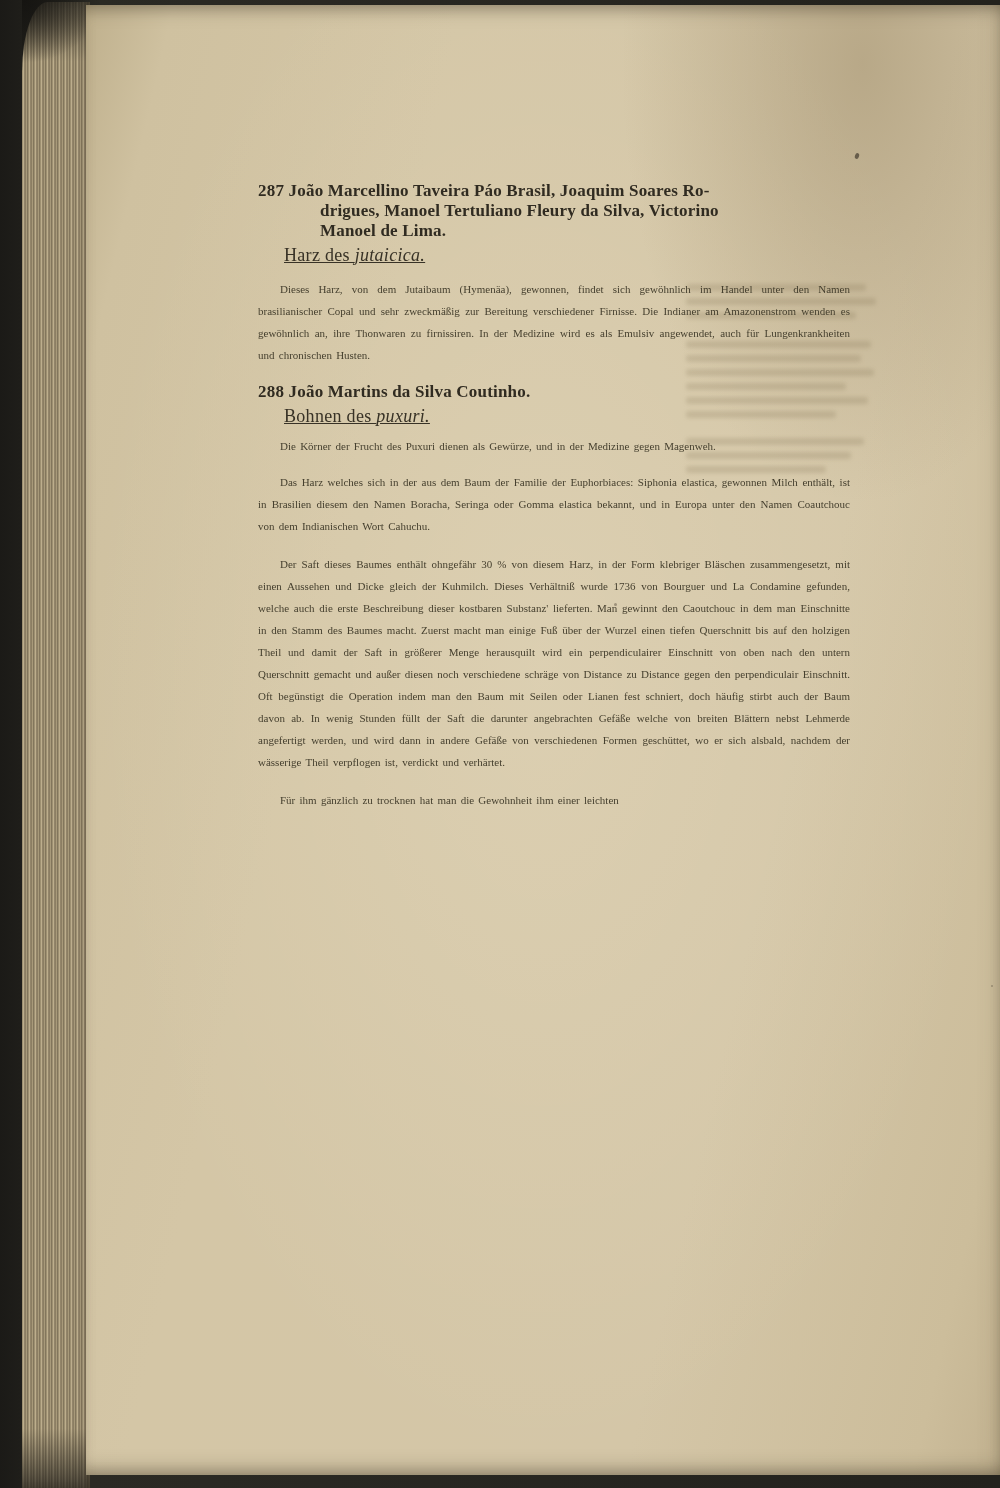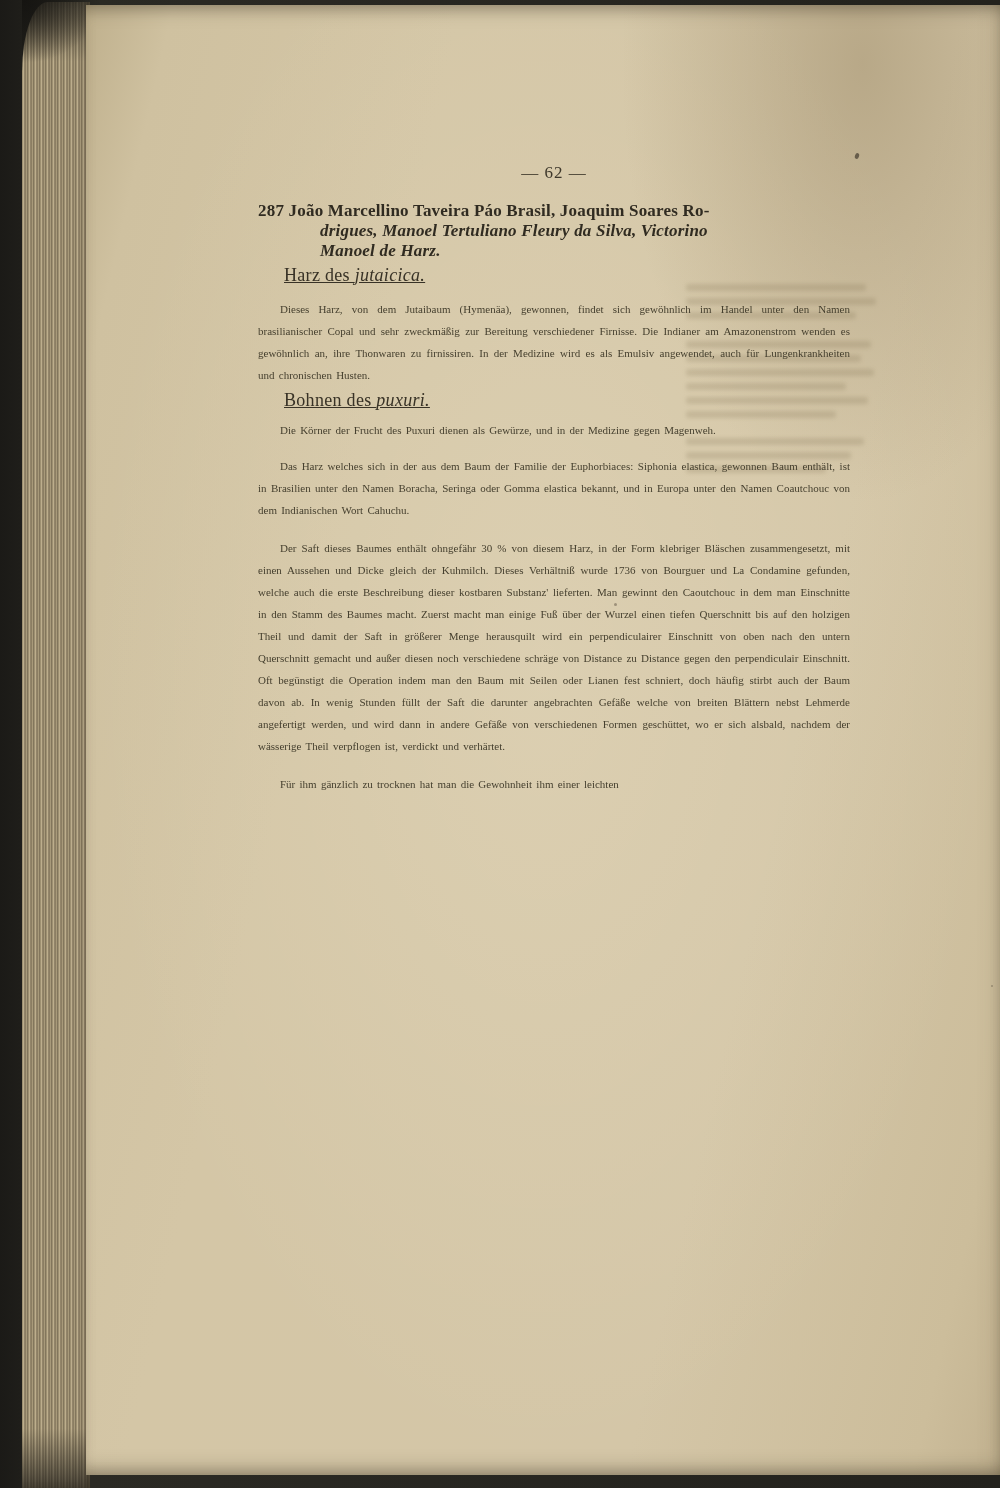--- a/index.html
+++ b/index.html
@@ -80,21 +80,21 @@
     color:#3e382b;
   }
 
   .entry-title {
     font-weight:bold;
     font-size:17px;
     line-height:20px;
     color:#302b21;
     letter-spacing:0.2px;
   }
-  .entry-title .cont { padding-left:62px; display:block;font-style:italic; }
+  .entry-title .cont { padding-left:62px; display:block; }
 
   .entry-subtitle {
     font-size:18px;
     padding-left:26px;
     color:#383226;
     letter-spacing:0.3px;
   }
   .entry-subtitle .it { font-style:italic; }
 
   .roman-title {
@@ -142,35 +142,35 @@
     <div class="bl" style="width:165px;"></div>
     <div class="bl" style="width:140px;"></div>
   </div>
 
   <div class="speck s1"></div>
   <div class="speck s2"></div>
   <div class="speck s3"></div>
 
   <div class="content">
 
-    <div class="page-number">— 62 —</div>
 
     <div class="entry-title mt18">
       <span>287 João Marcellino Taveira Páo Brasil, Joaquim Soares Ro-</span>
       <span class="cont">drigues, Manoel Tertuliano Fleury da Silva, Victorino</span>
-      <span class="cont">Manoel de Harz.</span>
+      <span class="cont">Manoel de Lima.</span>
     </div>
     <div class="entry-subtitle mt4">
       <span>Harz des </span><span class="it">jutaicica.</span>
     </div>
     <div class="body-para mt12">Dieses Harz, von dem Jutaibaum (Hymenäa), gewonnen, findet sich gewöhnlich im Handel unter den Namen brasilianischer Copal und sehr zweckmäßig zur Bereitung verschiedener Firnisse. Die Indianer am Amazonenstrom wenden es gewöhnlich an, ihre Thonwaren zu firnissiren. In der Medizine wird es als Emulsiv angewendet, auch für Lungenkrankheiten und chronischen Husten.</div>
 
+    <div class="entry-title mt16">288 João Martins da Silva Coutinho.</div>
     <div class="entry-subtitle mt4">
       <span>Bohnen des </span><span class="it">puxuri.</span>
     </div>
     <div class="body-para mt8">Die Körner der Frucht des Puxuri dienen als Gewürze, und in der Medizine gegen Magenweh.</div>
 
-    <div class="body-para mt14">Das Harz welches sich in der aus dem Baum der Familie der Euphorbiaces: Siphonia elastica, gewonnen Baum enthält, ist in Brasilien unter den Namen Boracha, Seringa oder Gomma elastica bekannt, und in Europa unter den Namen Coautchouc von dem Indianischen Wort Cahuchu.</div>
+    <div class="body-para mt14">Das Harz welches sich in der aus dem Baum der Familie der Euphorbiaces: Siphonia elastica, gewonnen Milch enthält, ist in Brasilien diesem den Namen Boracha, Seringa oder Gomma elastica bekannt, und in Europa unter den Namen Coautchouc von dem Indianischen Wort Cahuchu.</div>
     <div class="body-para mt16">Der Saft dieses Baumes enthält ohngefähr 30 % von diesem Harz, in der Form klebriger Bläschen zusammengesetzt, mit einen Aussehen und Dicke gleich der Kuhmilch. Dieses Verhältniß wurde 1736 von Bourguer und La Condamine gefunden, welche auch die erste Beschreibung dieser kostbaren Substanz' lieferten. Man gewinnt den Caoutchouc in dem man Einschnitte in den Stamm des Baumes macht. Zuerst macht man einige Fuß über der Wurzel einen tiefen Querschnitt bis auf den holzigen Theil und damit der Saft in größerer Menge herausquilt wird ein perpendiculairer Einschnitt von oben nach den untern Querschnitt gemacht und außer diesen noch verschiedene schräge von Distance zu Distance gegen den perpendiculair Einschnitt. Oft begünstigt die Operation indem man den Baum mit Seilen oder Lianen fest schniert, doch häufig stirbt auch der Baum davon ab. In wenig Stunden füllt der Saft die darunter angebrachten Gefäße welche von breiten Blättern nebst Lehmerde angefertigt werden, und wird dann in andere Gefäße von verschiedenen Formen geschüttet, wo er sich alsbald, nachdem der wässerige Theil verpflogen ist, verdickt und verhärtet.</div>
     <div class="body-para mt16">Für ihm gänzlich zu trocknen hat man die Gewohnheit ihm einer leichten</div>
 
   </div>
 </div>
 
 </body></html>

